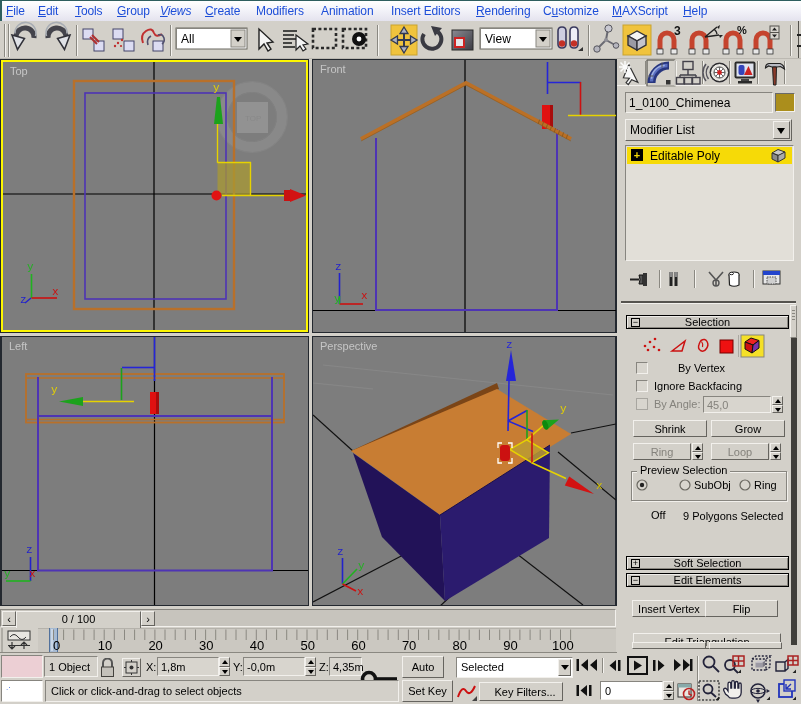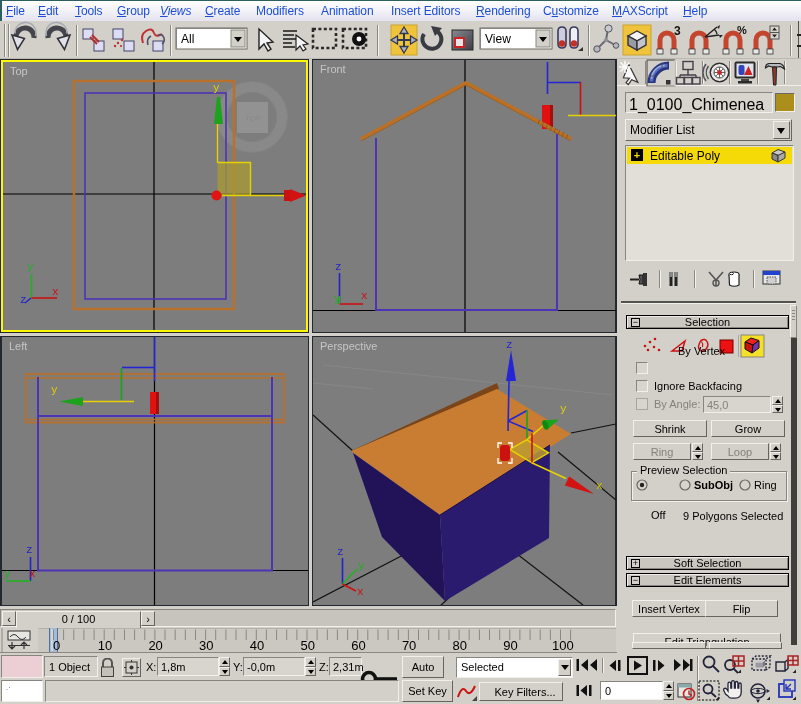--- a/index.html
+++ b/index.html
@@ -409,21 +409,21 @@
         <rect x="4" y="20" width="14" height="2.5" fill="#2a2a2a"></rect>
 </g>
 
 <g transform="translate(147,1)">
 <path d="M 1.5 8 Q 1.5 4 5 3.5 L 16 3.5 Q 20 5 20.5 9 L 16.5 6.5 L 13 7 L 8 7 L 4.5 6 Z" fill="#b8bac2" stroke="#222" stroke-width="1.2"></path>
 <path d="M 8.5 7 L 12.5 7 L 12 25 L 9.5 25 Z" fill="#8a3b2a" stroke="#222" stroke-width="1"></path>
 </g>
 </svg>
 
 <div class="sunk" style="left:8px;top:33px;width:148px;height:21px;background:#d8d5ce;"></div>
-<div class="lbl" style="left:12px;top:37px;font-size:16px;text-align:center;">1_0100_Chimenea</div>
+<div class="lbl" style="left:12px;top:37px;font-size:12px;text-align:center;">1_0100_Chimenea</div>
 <div class="ab" style="left:158px;top:34px;width:20px;height:19px;background:#ab8e1c;border:1px solid #6a6a6a;border-right-color:#f2f0ec;border-bottom-color:#f2f0ec;box-sizing:border-box;"></div>
 
 <div class="btn" style="left:8px;top:60px;width:167px;height:22px;"></div>
 <div class="lbl" style="left:13px;top:64px;font-size:12px;">Modifier List</div>
 <div class="btn" style="left:156px;top:62px;width:17px;height:18px;"></div>
 <div class="ab" style="left:160px;top:69px;width:0;height:0;border-left:4.5px solid transparent;border-right:4.5px solid transparent;border-top:6px solid #000;"></div>
 
 <div class="sunk" style="left:8px;top:86px;width:169px;height:116px;background:#e2dfd8;"></div>
 <div class="ab" style="left:10px;top:88px;width:165px;height:17px;background:#f6da07;"></div>
 <div class="ab" style="left:14px;top:90px;width:12px;height:12px;background:#000;color:#f6da07;font-size:11px;line-height:12px;text-align:center;font-weight:bold;">+</div>
@@ -491,21 +491,21 @@
 <path d="M 84 7.5 Q 88 5 90 8.5 Q 92 12 89.5 15.5 Q 87 19.5 83.5 17.5 Q 80.5 15.5 82 11.5 Q 83 8.5 84 7.5 Z" fill="none" stroke="#cc1111" stroke-width="1.5"></path>
 <path d="M 84.5 8.5 Q 86.5 11 85.5 14" fill="none" stroke="#cc1111" stroke-width="1.2"></path>
 
 <rect x="103" y="7" width="13" height="13" fill="#ee1111" stroke="#770000"></rect>
 
 <path d="M 128 9 L 134 5 L 142 7.5 L 136 12 Z" fill="#ee2222" stroke="#111"></path>
 <path d="M 128 9 L 128 16 L 135 20 L 136 12 Z" fill="#cc1111" stroke="#111"></path>
 <path d="M 142 7.5 L 142 15 L 135 20 L 136 12 Z" fill="#7733aa" stroke="#111"></path>
 </svg>
 <div class="cb" style="left:19px;top:303px;"></div>
-    <div class="lbl" style="left:37px;top:286px;padding-left:24px;">By Vertex</div>
+    <div class="lbl" style="left:37px;top:303px;padding-left:24px;">By Vertex</div>
 <div class="cb" style="left:19px;top:321px;"></div>
     <div class="lbl" style="left:37px;top:321px;">Ignore Backfacing</div>
 <div class="cb" style="left:19px;top:339px;border-color:#a8a6a0;"></div>
     <div class="lbl" style="left:37px;top:339px;color:#84827c;">By Angle:</div>
 <div class="sunk" style="left:86px;top:337px;width:68px;height:17px;background:#d8d5ce;"></div>
 <div class="lbl" style="left:90px;top:340px;color:#84827c;">45,0</div>
 <div class="spin" style="left:155px;top:337px;height:17px;">
       <div class="up"></div>
       <div class="dn"></div>
     </div>
@@ -517,21 +517,21 @@
       <div class="dn"></div>
     </div>
 <div class="btn" style="left:94px;top:384px;width:58px;height:17px;line-height:16px;color:#84827c;">Loop</div>
 <div class="spin" style="left:153px;top:384px;height:17px;">
       <div class="up"></div>
       <div class="dn"></div>
     </div>
 <div class="ab" style="left:14px;top:412px;width:154px;height:28px;border:1px solid #87857f;box-shadow:1px 1px 0 #f2f0ec, inset 1px 1px 0 #f2f0ec;"></div>
 <div class="lbl" style="left:20px;top:405px;background:#d3d0c9;padding:0 3px;">Preview Selection</div>
 <div class="lbl" style="left:34px;top:430px;margin-top:20px;">Off</div>
-<div class="lbl" style="left:77px;top:420px;font-weight:bold;">SubObj</div>
+<div class="lbl" style="left:77px;top:420px;">SubObj</div>
 <div class="lbl" style="left:137px;top:420px;">Ring</div>
 <svg width="184" height="16" xmlns="http://www.w3.org/2000/svg" style="position:absolute;left:0;top:419px;">
 <g fill="#d8d5ce" stroke="#6a6861" stroke-width="1.2">
 <circle cx="25" cy="7" r="5"></circle>
         <circle cx="68" cy="7" r="5"></circle>
         <circle cx="128" cy="7" r="5"></circle>
 </g>
 <circle cx="25" cy="7" r="2.2" fill="#222"></circle>
 </svg>
 <div class="lbl" style="left:66px;top:451px;">9 Polygons Selected</div>
@@ -660,29 +660,30 @@
     </div>
 <div class="lbl" style="left:233px;top:8px;">Y:</div>
 <div class="sunk" style="left:243px;top:4px;width:62px;height:19px;background:#d8d5ce;"></div>
 <div class="lbl" style="left:247px;top:8px;">-0,0m</div>
 <div class="spin" style="left:305px;top:4px;height:19px;">
       <div class="up"></div>
       <div class="dn"></div>
     </div>
 <div class="lbl" style="left:319px;top:8px;">Z:</div>
 <div class="sunk" style="left:329px;top:4px;width:33px;height:19px;background:#d8d5ce;"></div>
-<div class="lbl" style="left:333px;top:8px;">2,31m</div>
+<div class="lbl" style="left:333px;top:8px;">4,35m</div>
 
 <svg width="42" height="30" style="position:absolute;left:359px;top:12px;" xmlns="http://www.w3.org/2000/svg">
 <circle cx="10" cy="14" r="6.5" fill="none" stroke="#111" stroke-width="3.6"></circle>
 <line x1="16" y1="14" x2="38" y2="14" stroke="#111" stroke-width="3.6"></line>
 <path d="M 28 14 l 0 6 M 35 14 l 0 8" stroke="#111" stroke-width="3.6"></path>
 </svg>
 
 <div class="sunk" style="left:45px;top:27px;width:354px;height:22px;"></div>
+<div class="lbl" style="left:51px;top:32px;">Click or click-and-drag to select objects</div>
 
 <div class="btn" style="left:402px;top:3px;width:42px;height:22px;line-height:21px;">Auto Key</div>
 <div class="btn" style="left:402px;top:27px;width:51px;height:22px;line-height:21px;">Set Key</div>
 <div class="sunk" style="left:456px;top:4px;width:117px;height:21px;background:#ffffff;"></div>
 <div class="lbl" style="left:461px;top:8px;">Selected</div>
 <div class="btn" style="left:558px;top:6px;width:13px;height:17px;"></div>
 <div class="ab" style="left:561px;top:12px;width:0;height:0;border-left:4px solid transparent;border-right:4px solid transparent;border-top:5px solid #000;"></div>
 
 <svg width="22" height="22" style="position:absolute;left:456px;top:28px;" xmlns="http://www.w3.org/2000/svg">
 <path d="M 2 16 Q 6 4 10 10 Q 14 16 19 5" stroke="#cc1111" stroke-width="2" fill="none"></path>

